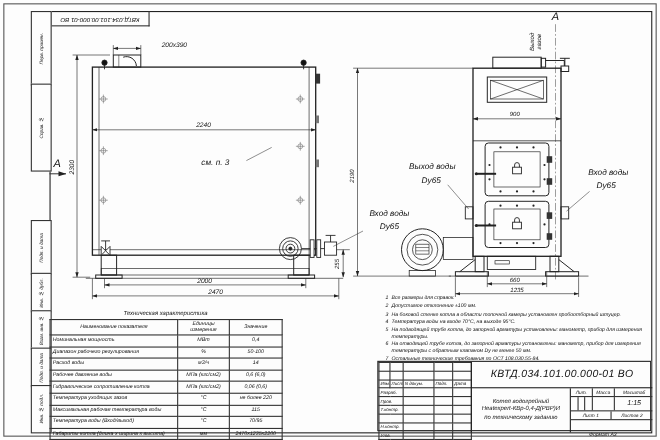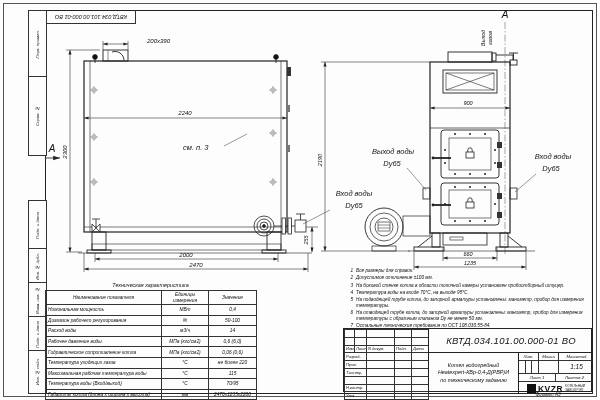--- a/index.html
+++ b/index.html
@@ -542,24 +542,16 @@
         <div style="width:35px;text-align:center;line-height:12px;font-size:6.5px;">1:15</div>
       </div>
       <div class="tb-srow">
         <div style="width:37px;border-right:0.8px solid #333;text-align:center;">
           <span>Лист</span>&nbsp;<span>1</span>
         </div>
         <div style="width:38px;text-align:center;">
           <span>Листов</span>&nbsp;<span>2</span>
         </div>
       </div>
-      <div class="tb-logo">
-        <span class="logo-box"></span>
-        <span class="logo-word">KVZR</span>
-        <span class="logo-sub">
-          <div>КОТЕЛЬНЫЙ</div>
-          <div>ЗАВОД РЭП</div>
-        </span>
-      </div>
     </div>
   </div>
   <div class="fmt">Формат  А3</div>
 </div>
 
 </body></html>

